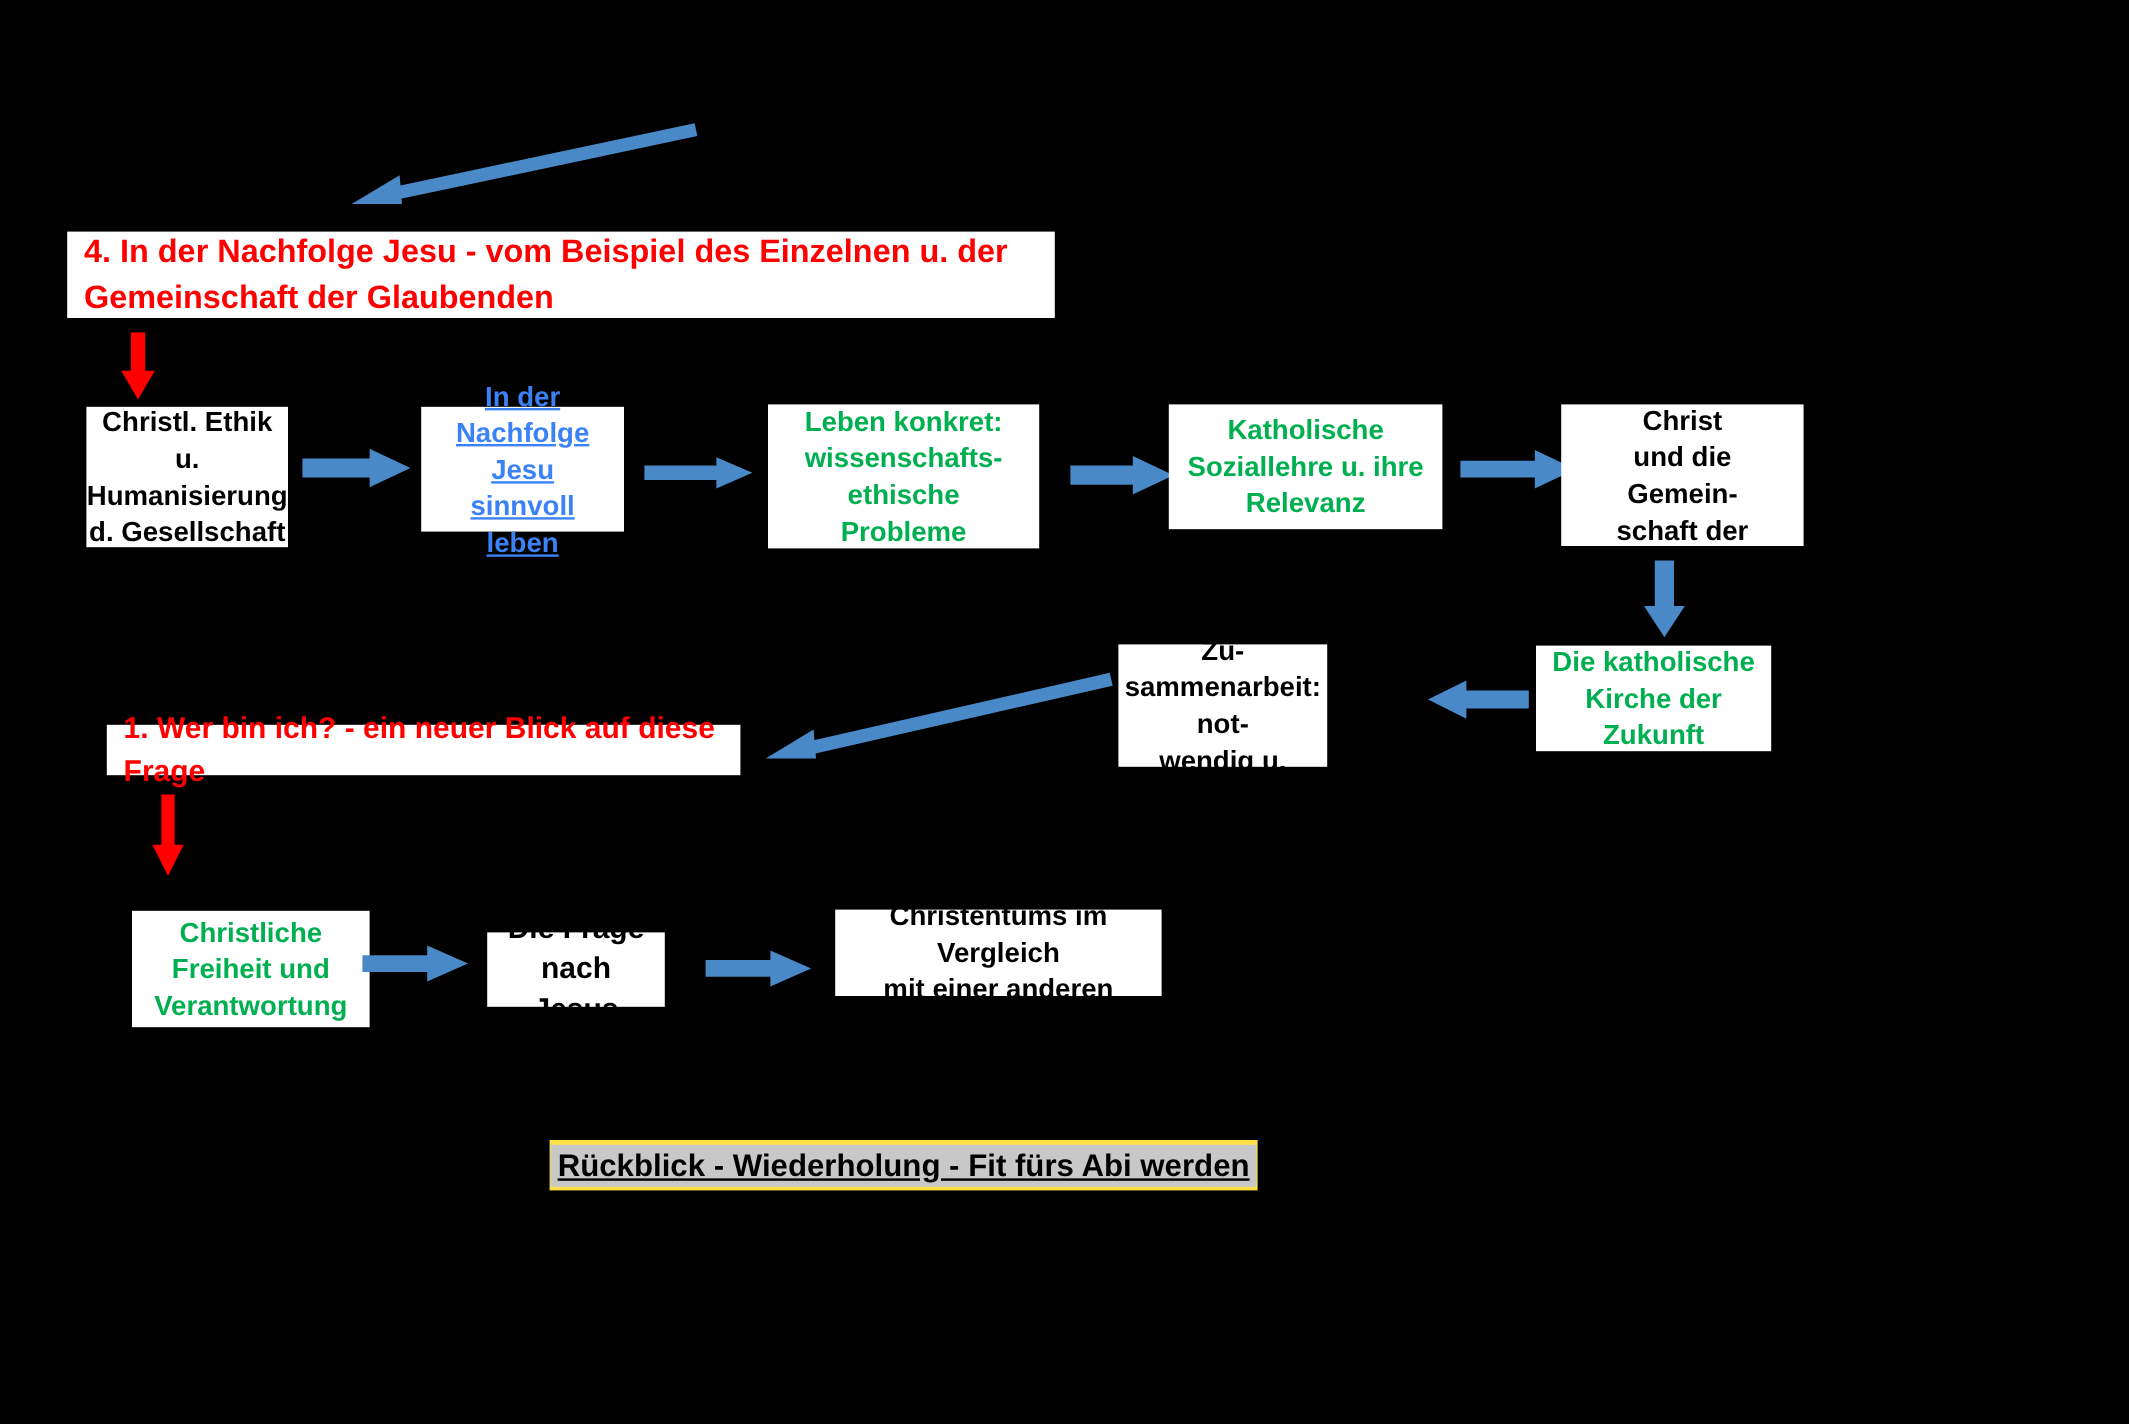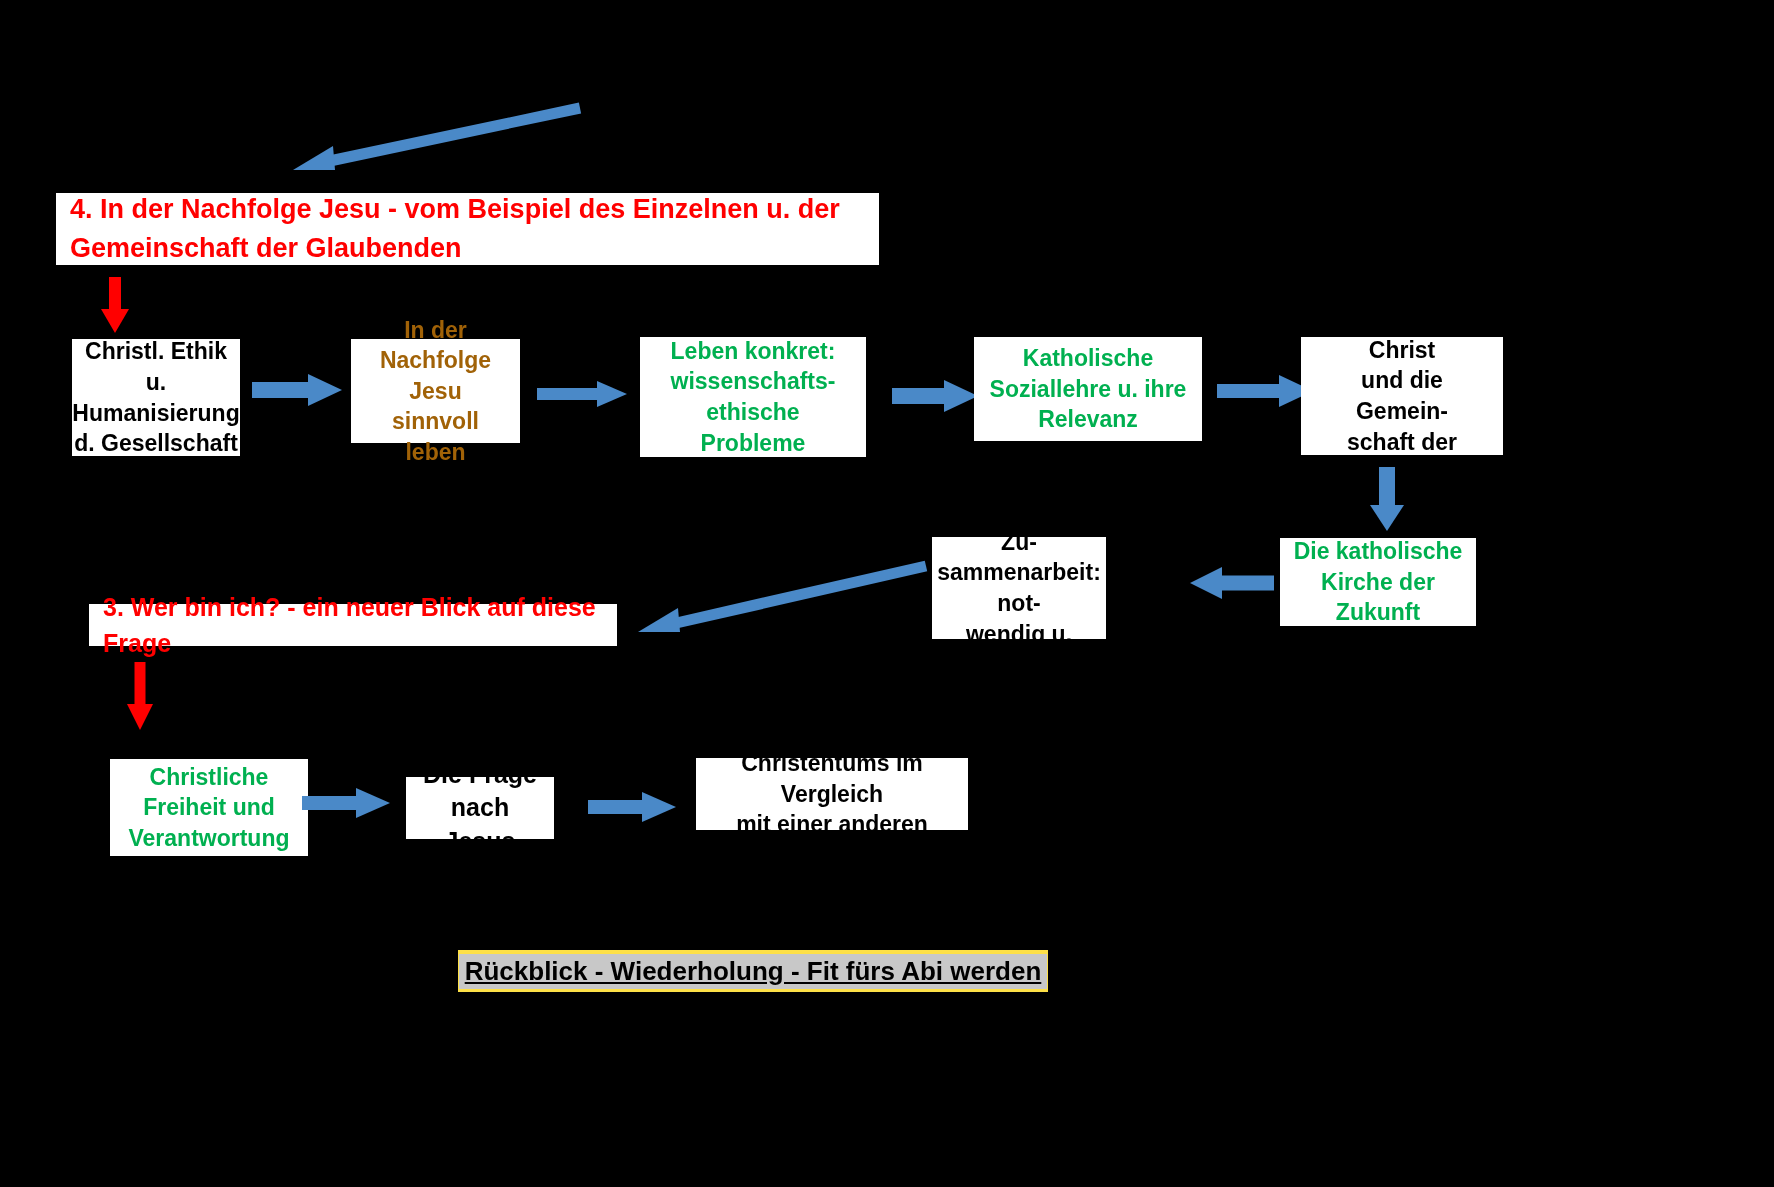--- a/index.html
+++ b/index.html
@@ -37,21 +37,22 @@
   }
   .title-box {
     color: #ff0000;
     font-size: 27px;
     line-height: 1.45;
   }
   .green {
     color: #00b050;
   }
   .blue {
-    color: #a16207;
+    color: #3b82f6;
+    text-decoration: underline;
   }
   .black {
     color: #000000;
   }
   .footer-box {
     position: absolute;
     background: #fde047;
     display: flex;
     align-items: center;
     justify-content: center;
@@ -164,21 +165,21 @@
 sammenarbeit: not-
 wendig u. schwierig</div>
 
   <div class="arrow" style="left:628px; top:560px; width:300px; height:82px;">
     <svg width="300" height="82" viewBox="0 0 300 82">
       <line x1="298" y1="6" x2="44" y2="64" stroke="#4a89c8" stroke-width="11"></line>
       <polygon points="10,72 50,48 52,72" fill="#4a89c8"></polygon>
     </svg>
   </div>
 
-  <div class="box title-box left-align" style="left:89px; top:604px; width:528px; height:42px; padding-left:14px; font-size:25px;">3.   Wer bin ich?  - ein neuer Blick auf diese Frage</div>
+  <div class="box title-box left-align" style="left:89px; top:604px; width:528px; height:42px; padding-left:14px; font-size:25px;">1.   Wer bin ich?  - ein neuer Blick auf diese Frage</div>
 
   <div class="arrow" style="left:120px; top:660px; width:40px; height:72px;">
     <svg width="40" height="72" viewBox="0 0 40 72">
       <line x1="20" y1="2" x2="20" y2="48" stroke="#ff0000" stroke-width="11"></line>
       <polygon points="7,44 33,44 20,70" fill="#ff0000"></polygon>
     </svg>
   </div>
 
   <div class="box green" style="left:86px; top:759px; width:198px; height:97px; font-size:23px;margin-left:24px;">Christliche
 Freiheit und

